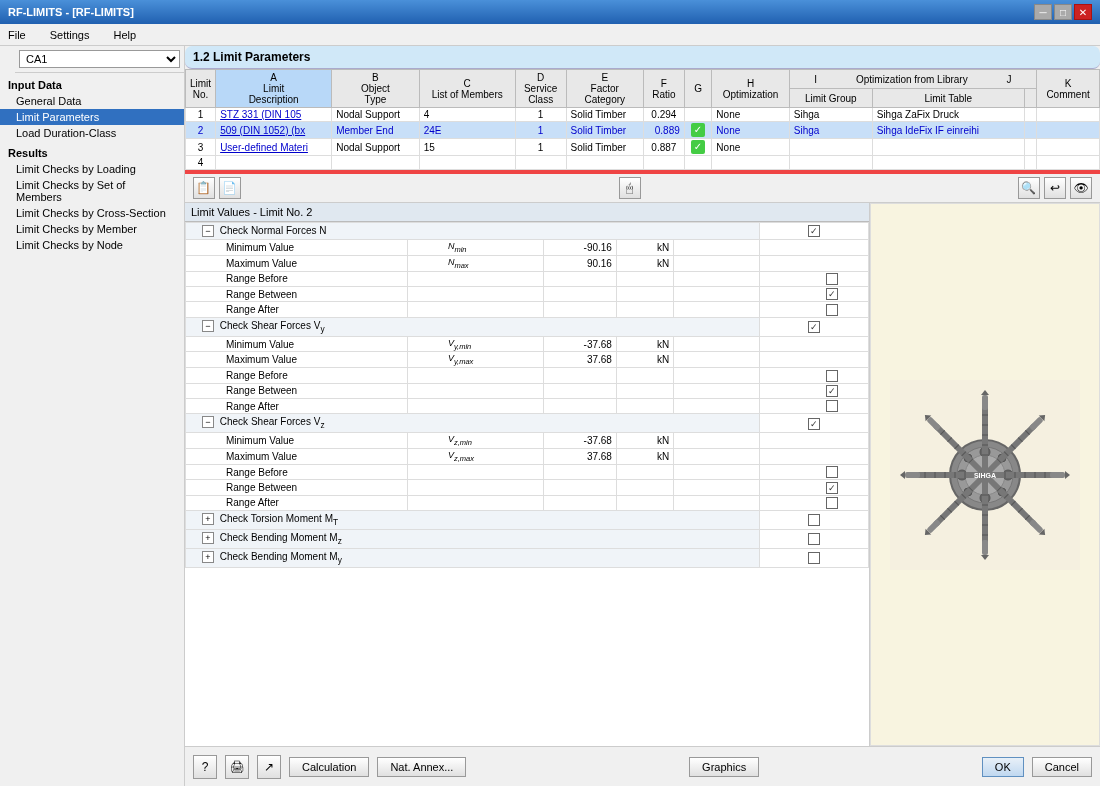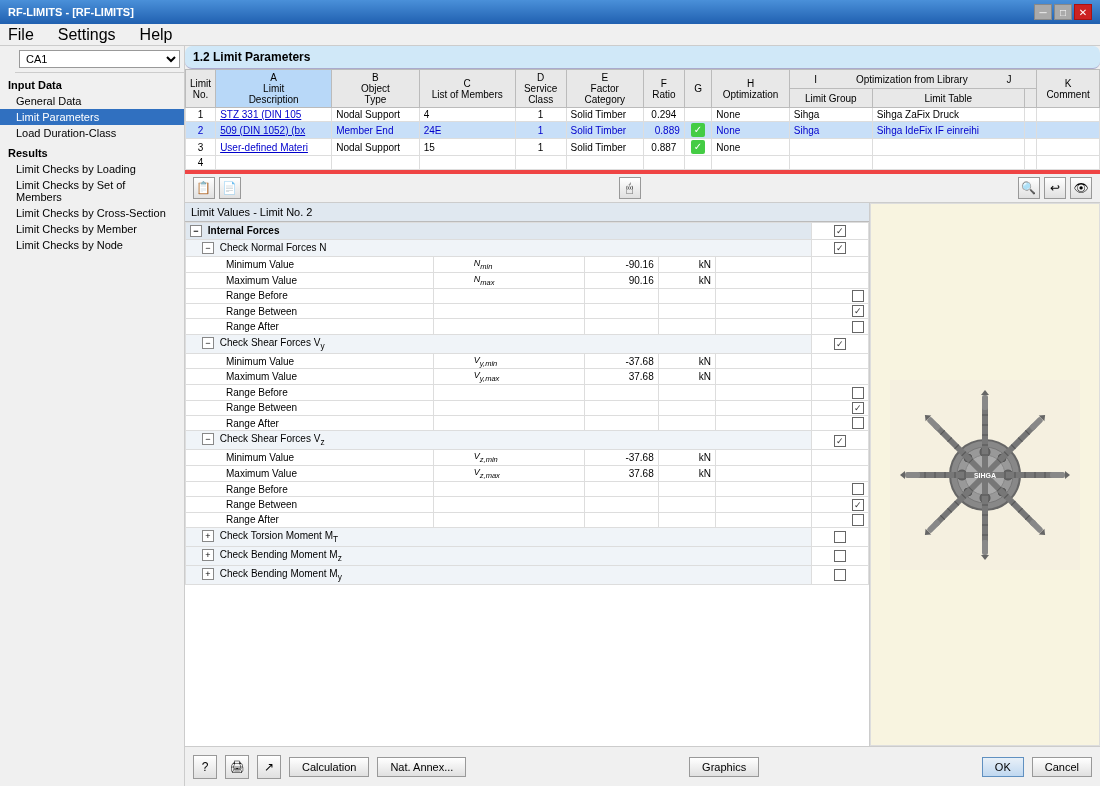--- a/index.html
+++ b/index.html
@@ -27,21 +27,21 @@
     
     .menubar {
       background: #f0f0f0;
       border-bottom: 1px solid #ccc;
       padding: 2px 4px;
       display: flex;
       gap: 16px;
       height: 22px;
       align-items: center;
     }
-    .menubar-item { font-size: 16px; cursor: pointer; padding: 1px 4px; }
+    .menubar-item { font-size: 11px; cursor: pointer; padding: 1px 4px; }
 
     
     .main-container {
       display: flex;
       height: calc(786px - 24px - 22px);
       background: #f0f0f0;
     }
 
     
     .left-panel {
@@ -447,29 +447,20 @@
     <div class="bottom-area">
 
       <div class="limit-values-panel">
         <div class="limit-values-header">
           <span>Limit Values - Limit No. 2</span>
         </div>
         <div class="limit-values-table-wrap">
           <table class="lv-table">
             <tbody>
 
-              <tr>
-                <td colspan="5" class="section-header">
-                  <span class="expand-btn">−</span>
-                  Internal Forces
-                </td>
-                <td style="width:20px; text-align:center;">
-                  <span class="cb checked" style="position:relative;"></span>
-                </td>
-              </tr>
 
               <tr>
                 <td colspan="5" class="subsection-header">
                   <span class="expand-btn">−</span>
                   Check Normal Forces N
                 </td>
                 <td style="text-align:center;">
                   <span class="cb checked" style="position:relative;"></span>
                 </td>
               </tr>

